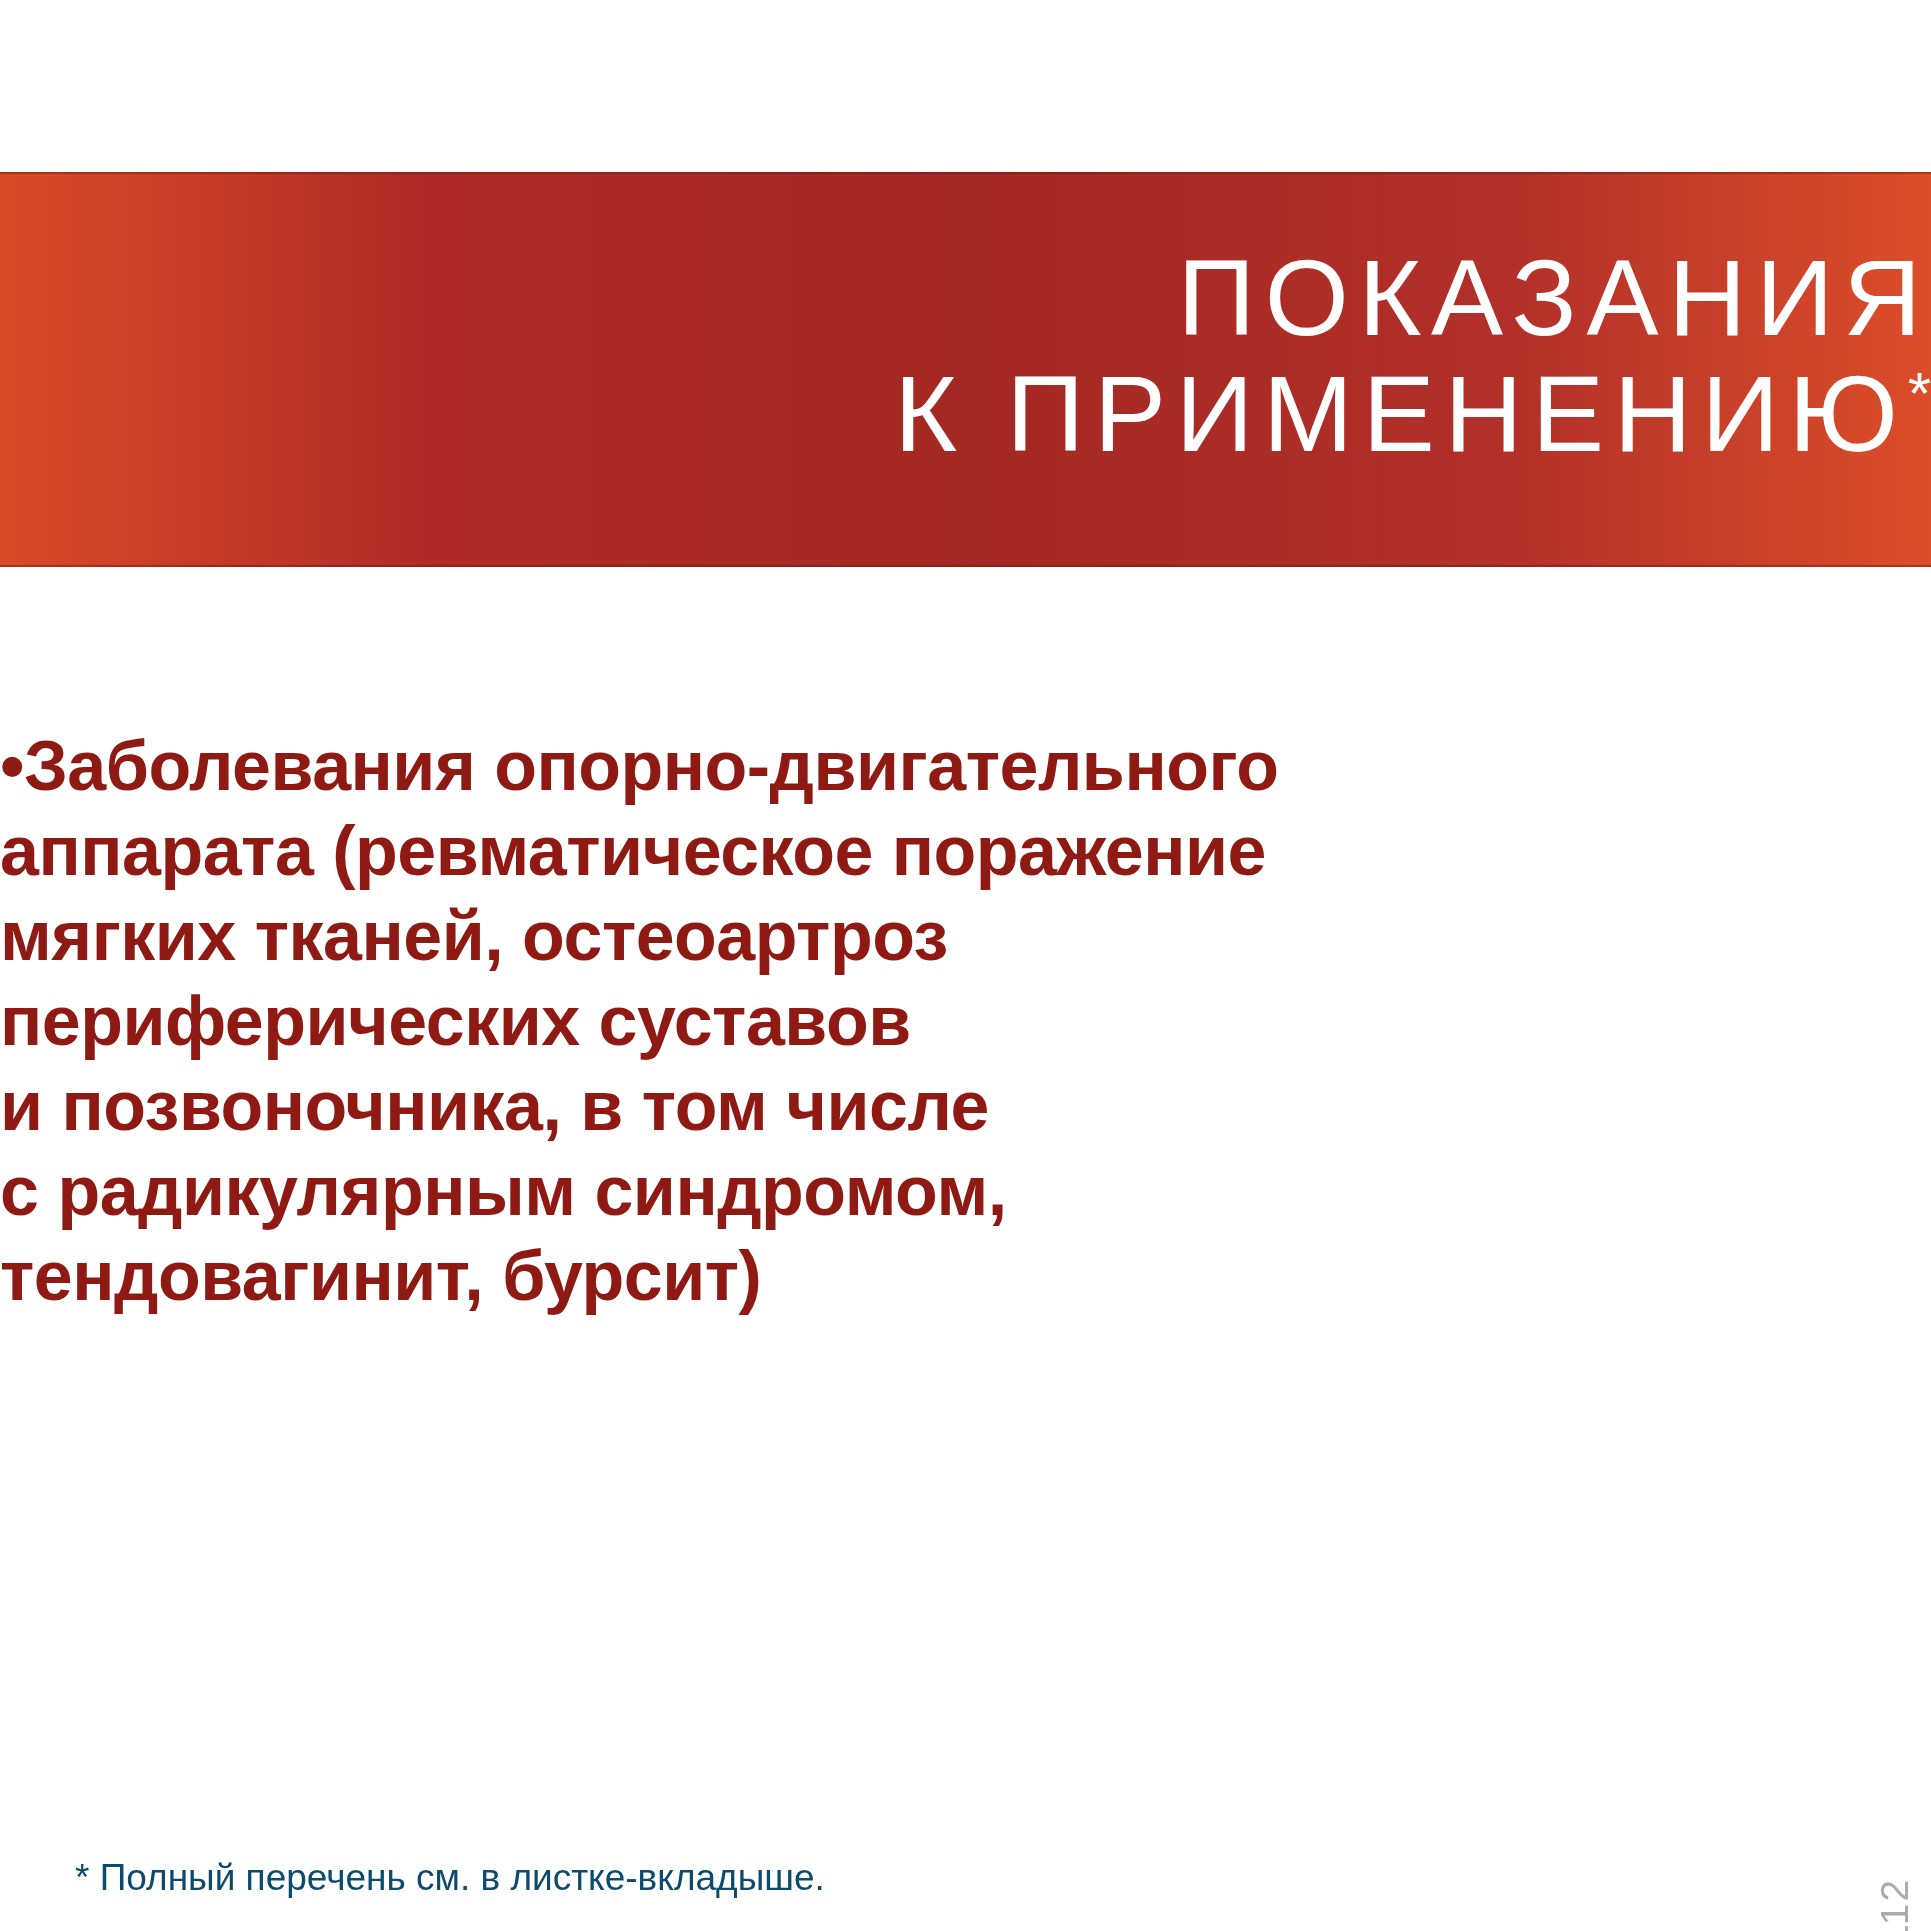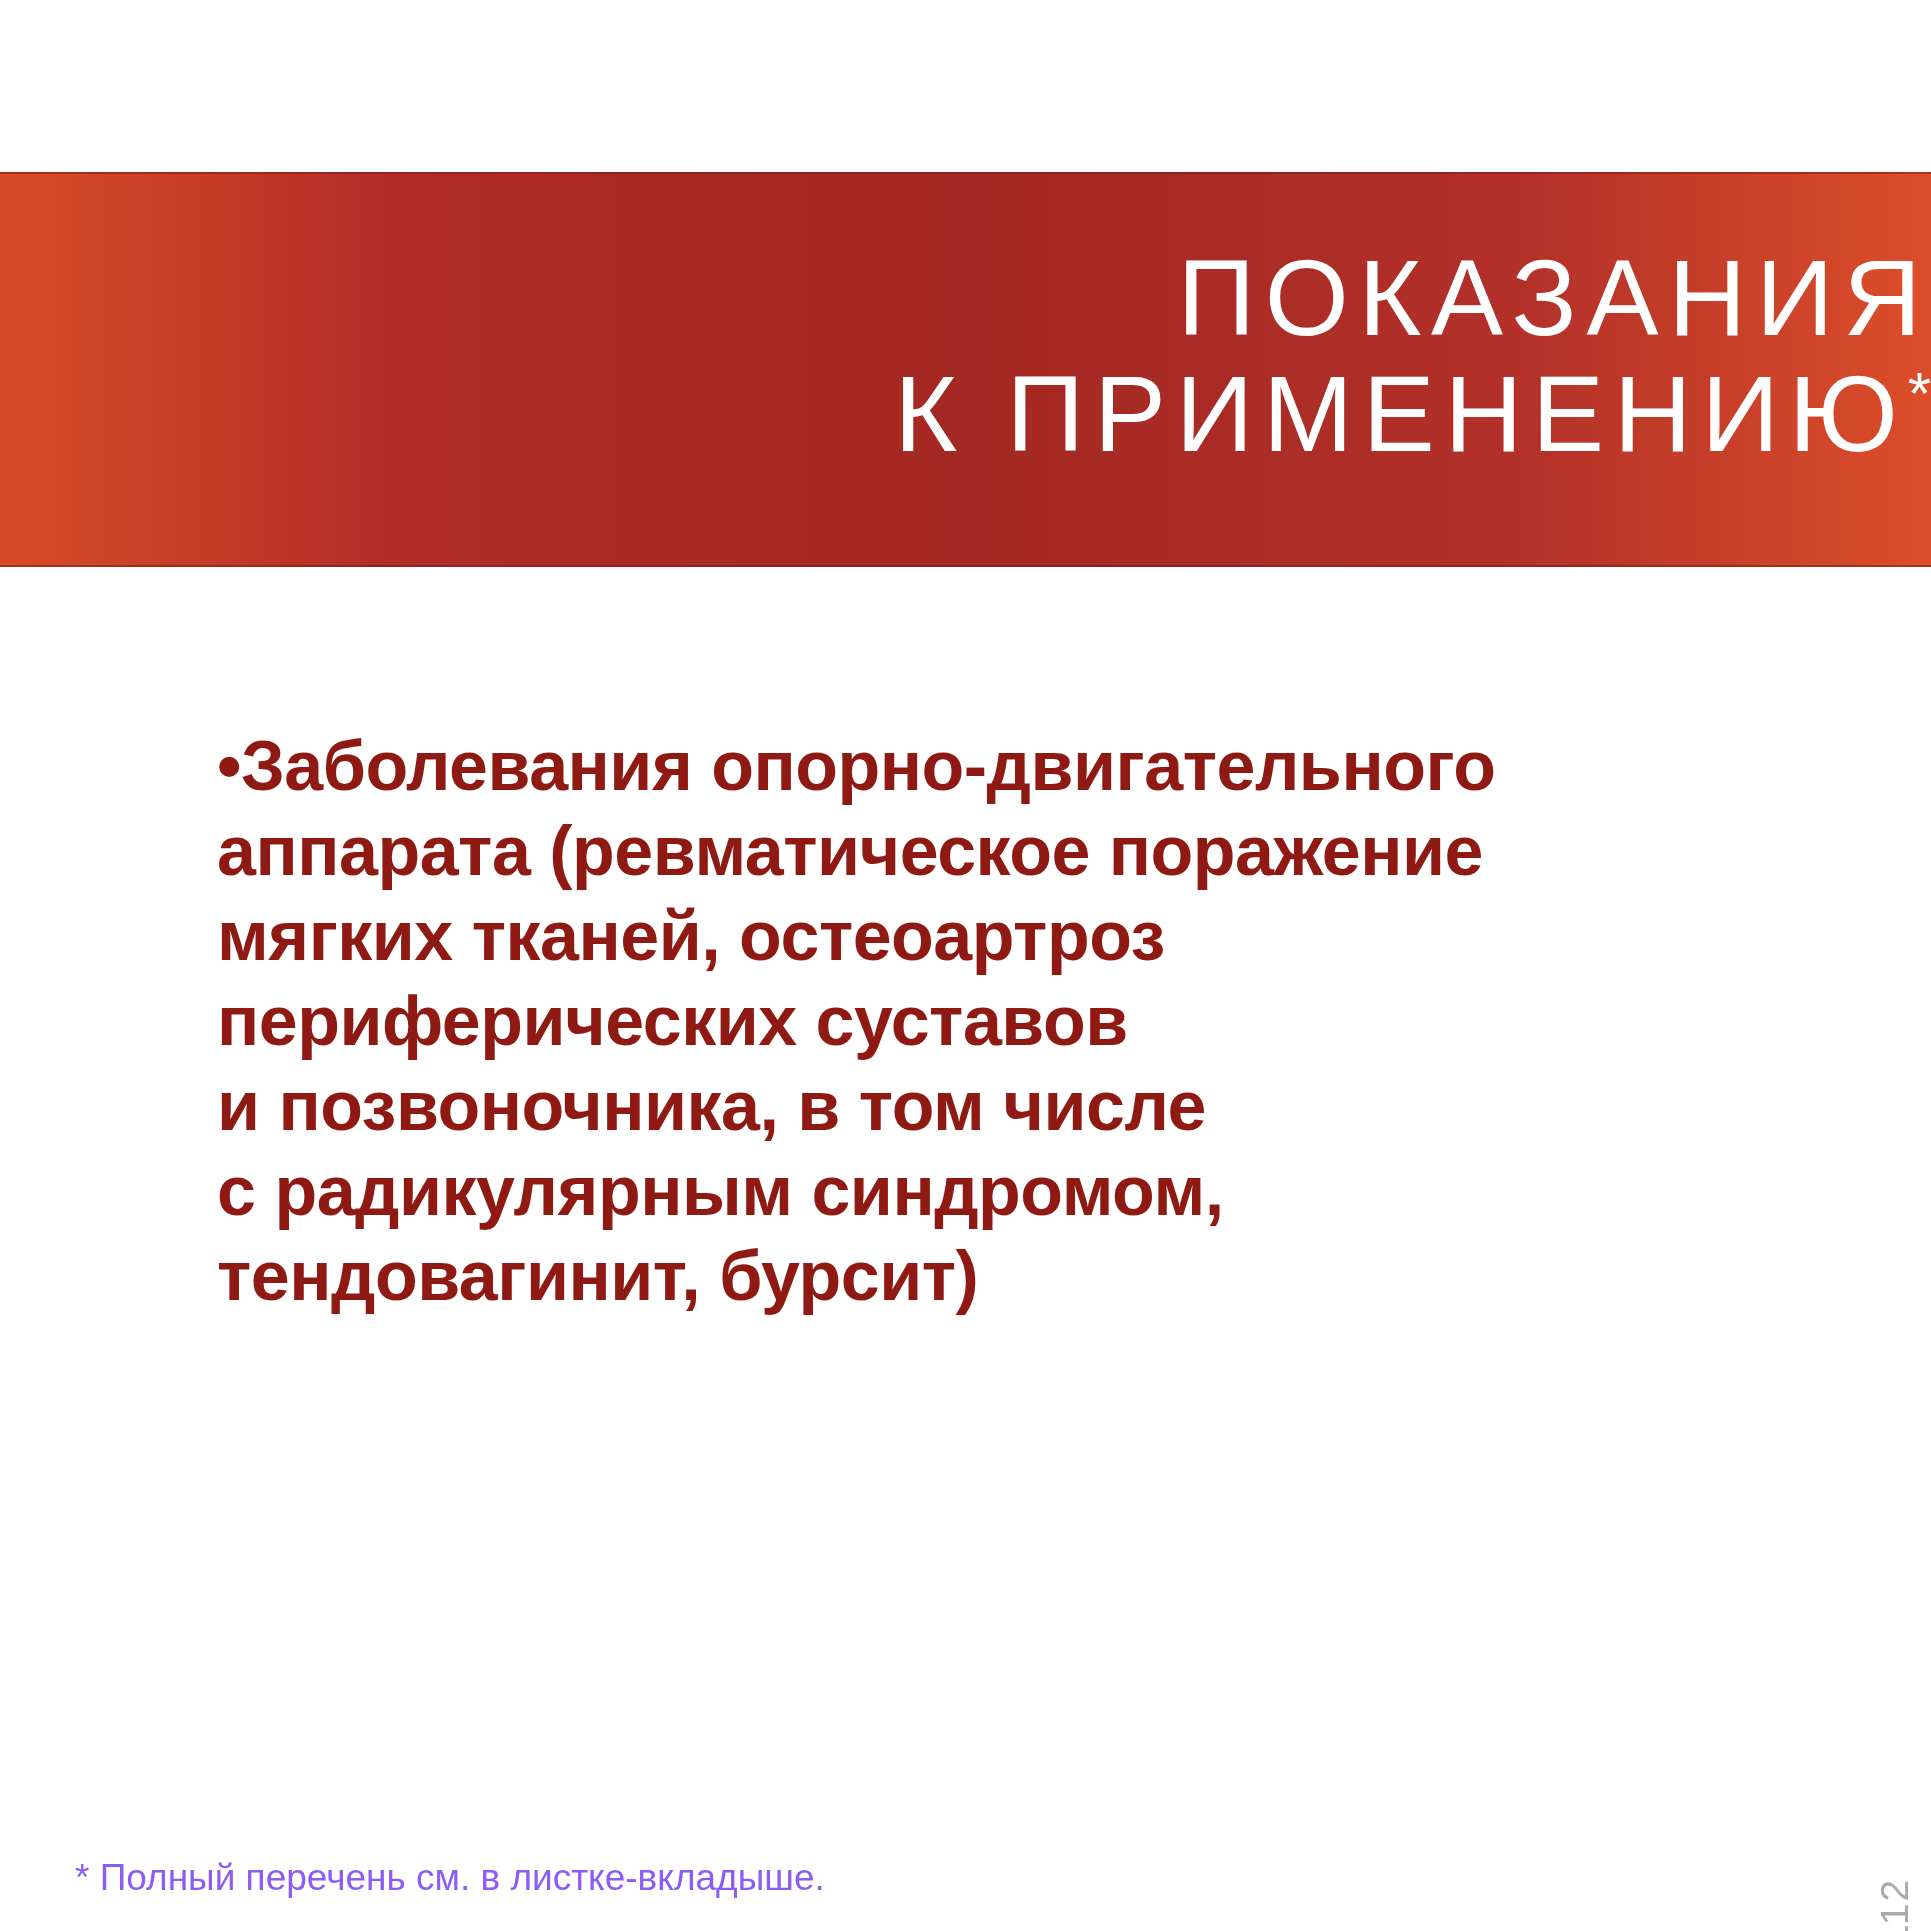--- a/index.html
+++ b/index.html
@@ -44,37 +44,36 @@
     line-height:0;
     vertical-align:super;
     letter-spacing:0;
   }
 
   
   .content{position:absolute; left:0; top:0; width:1931px; height:1931px;}
   .bullet-item{
     position:absolute;
     left:0;
-    padding-left:217px;
     width:1641px;
     color:#8e1a13;
     font-size:70px;
     line-height:85px;
     font-weight:bold;
     letter-spacing:-0.5px;
   }
   .bullet-item:nth-child(1){top:724px;}
   .bullet-item:nth-child(2){top:1335px;}
   .item-text{white-space:pre-line;}
 
   
   .footnote{
     position:absolute;
     left:75px; top:1856px;
-    color:#8b5cf6;
+    color:#0c4a6e;
     font-size:37px;
     line-height:44px;
     font-weight:normal;
   }
 
   
   .side-code{
     position:absolute;
     right:14.5px; bottom:53px;
     color:#ababab;

